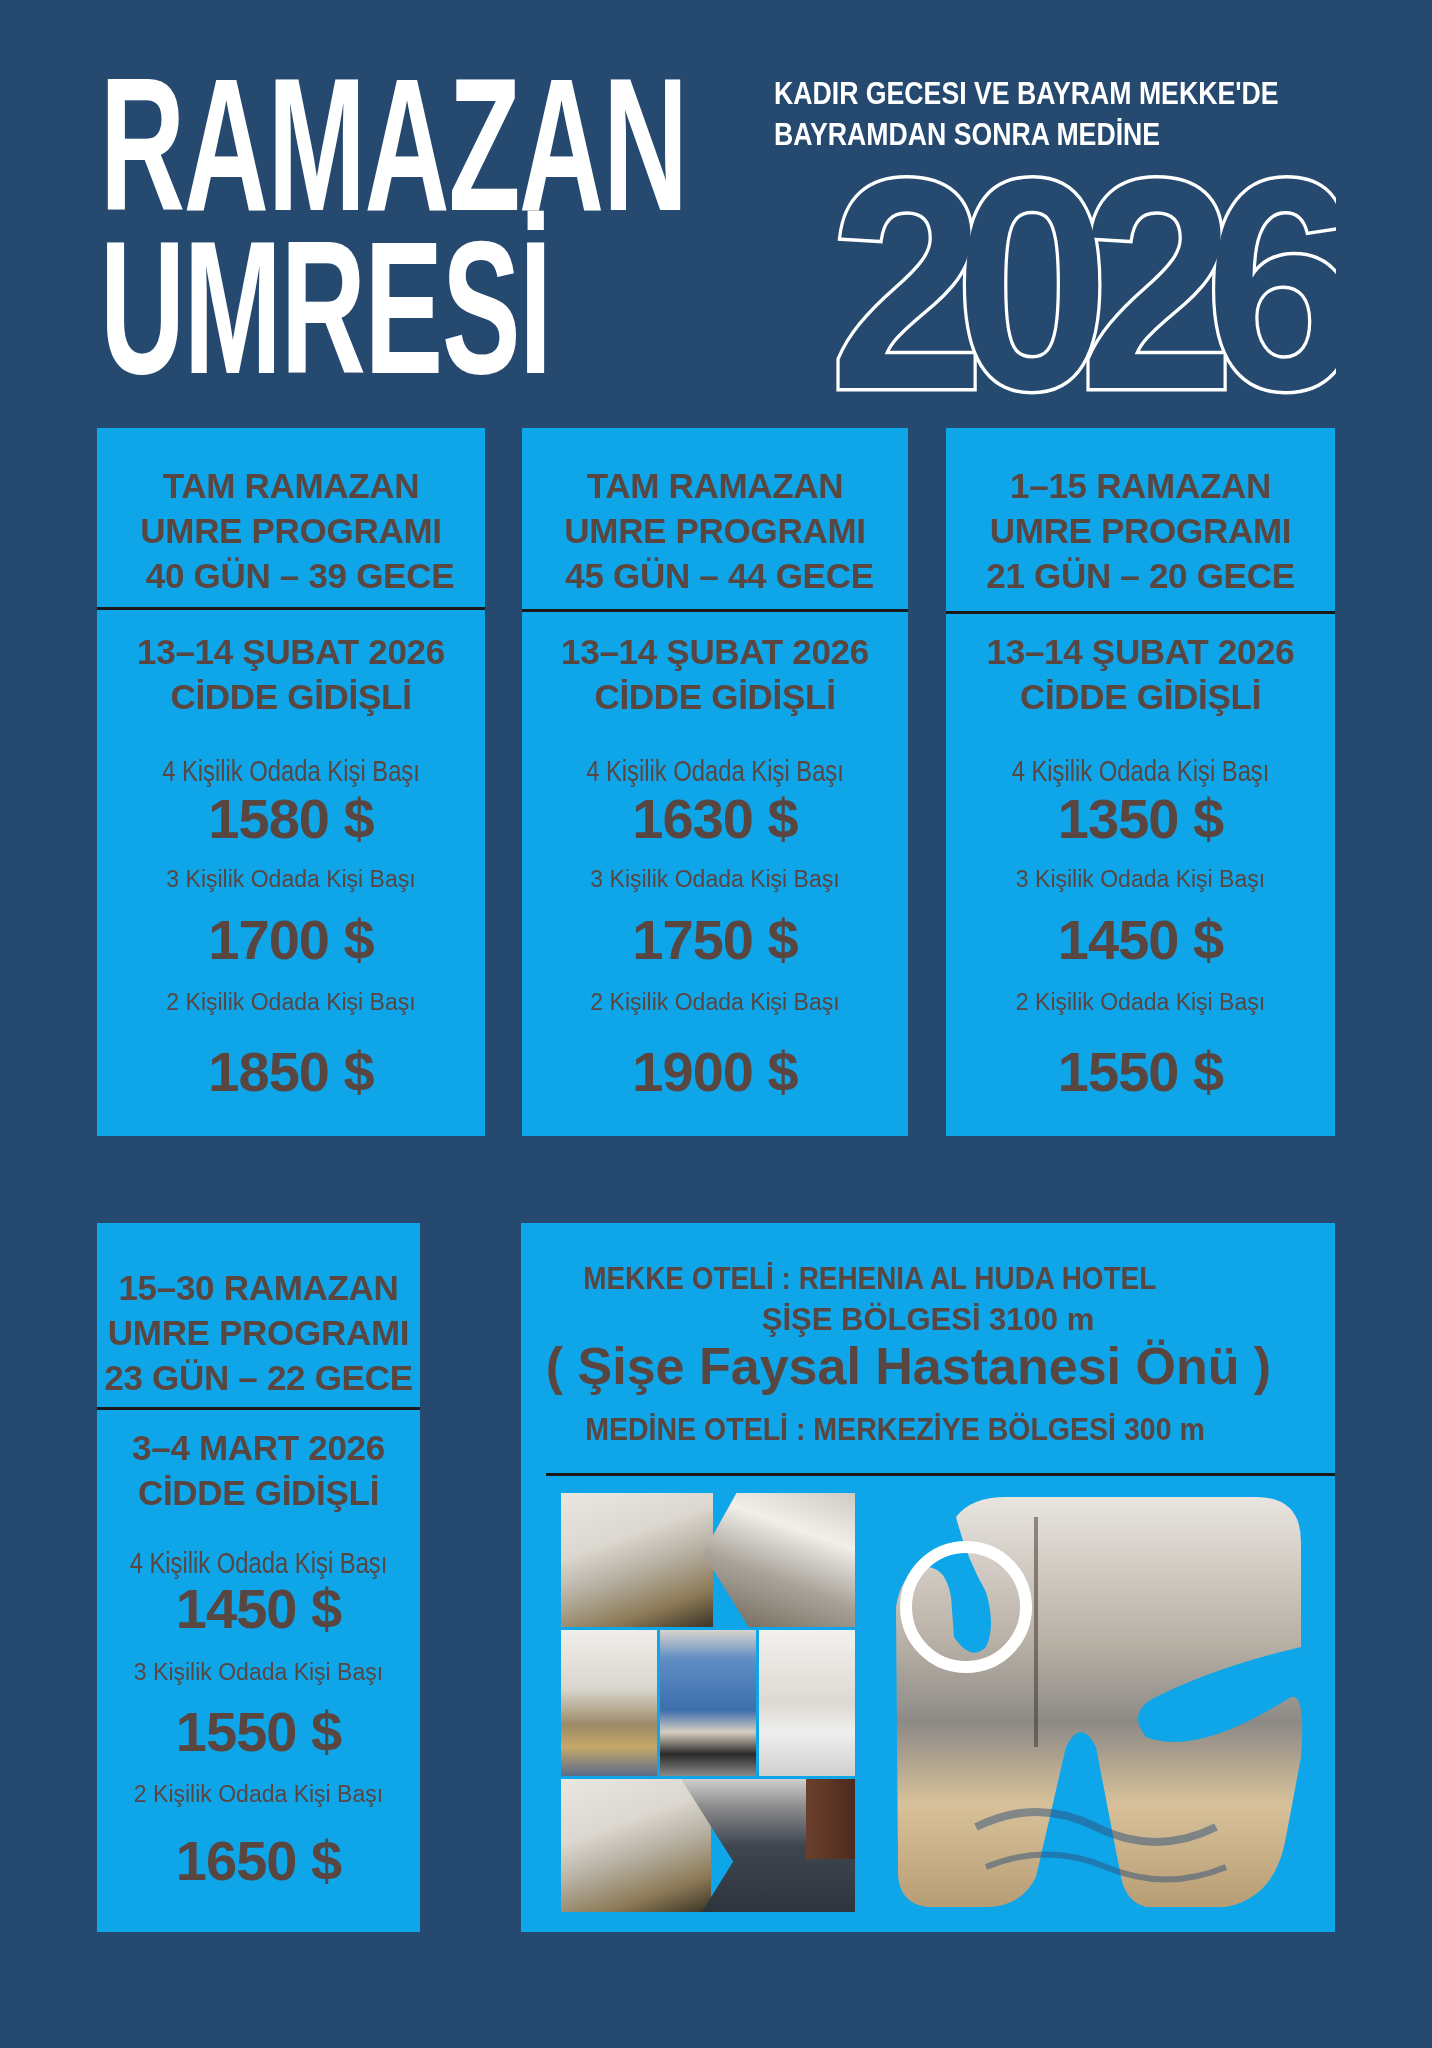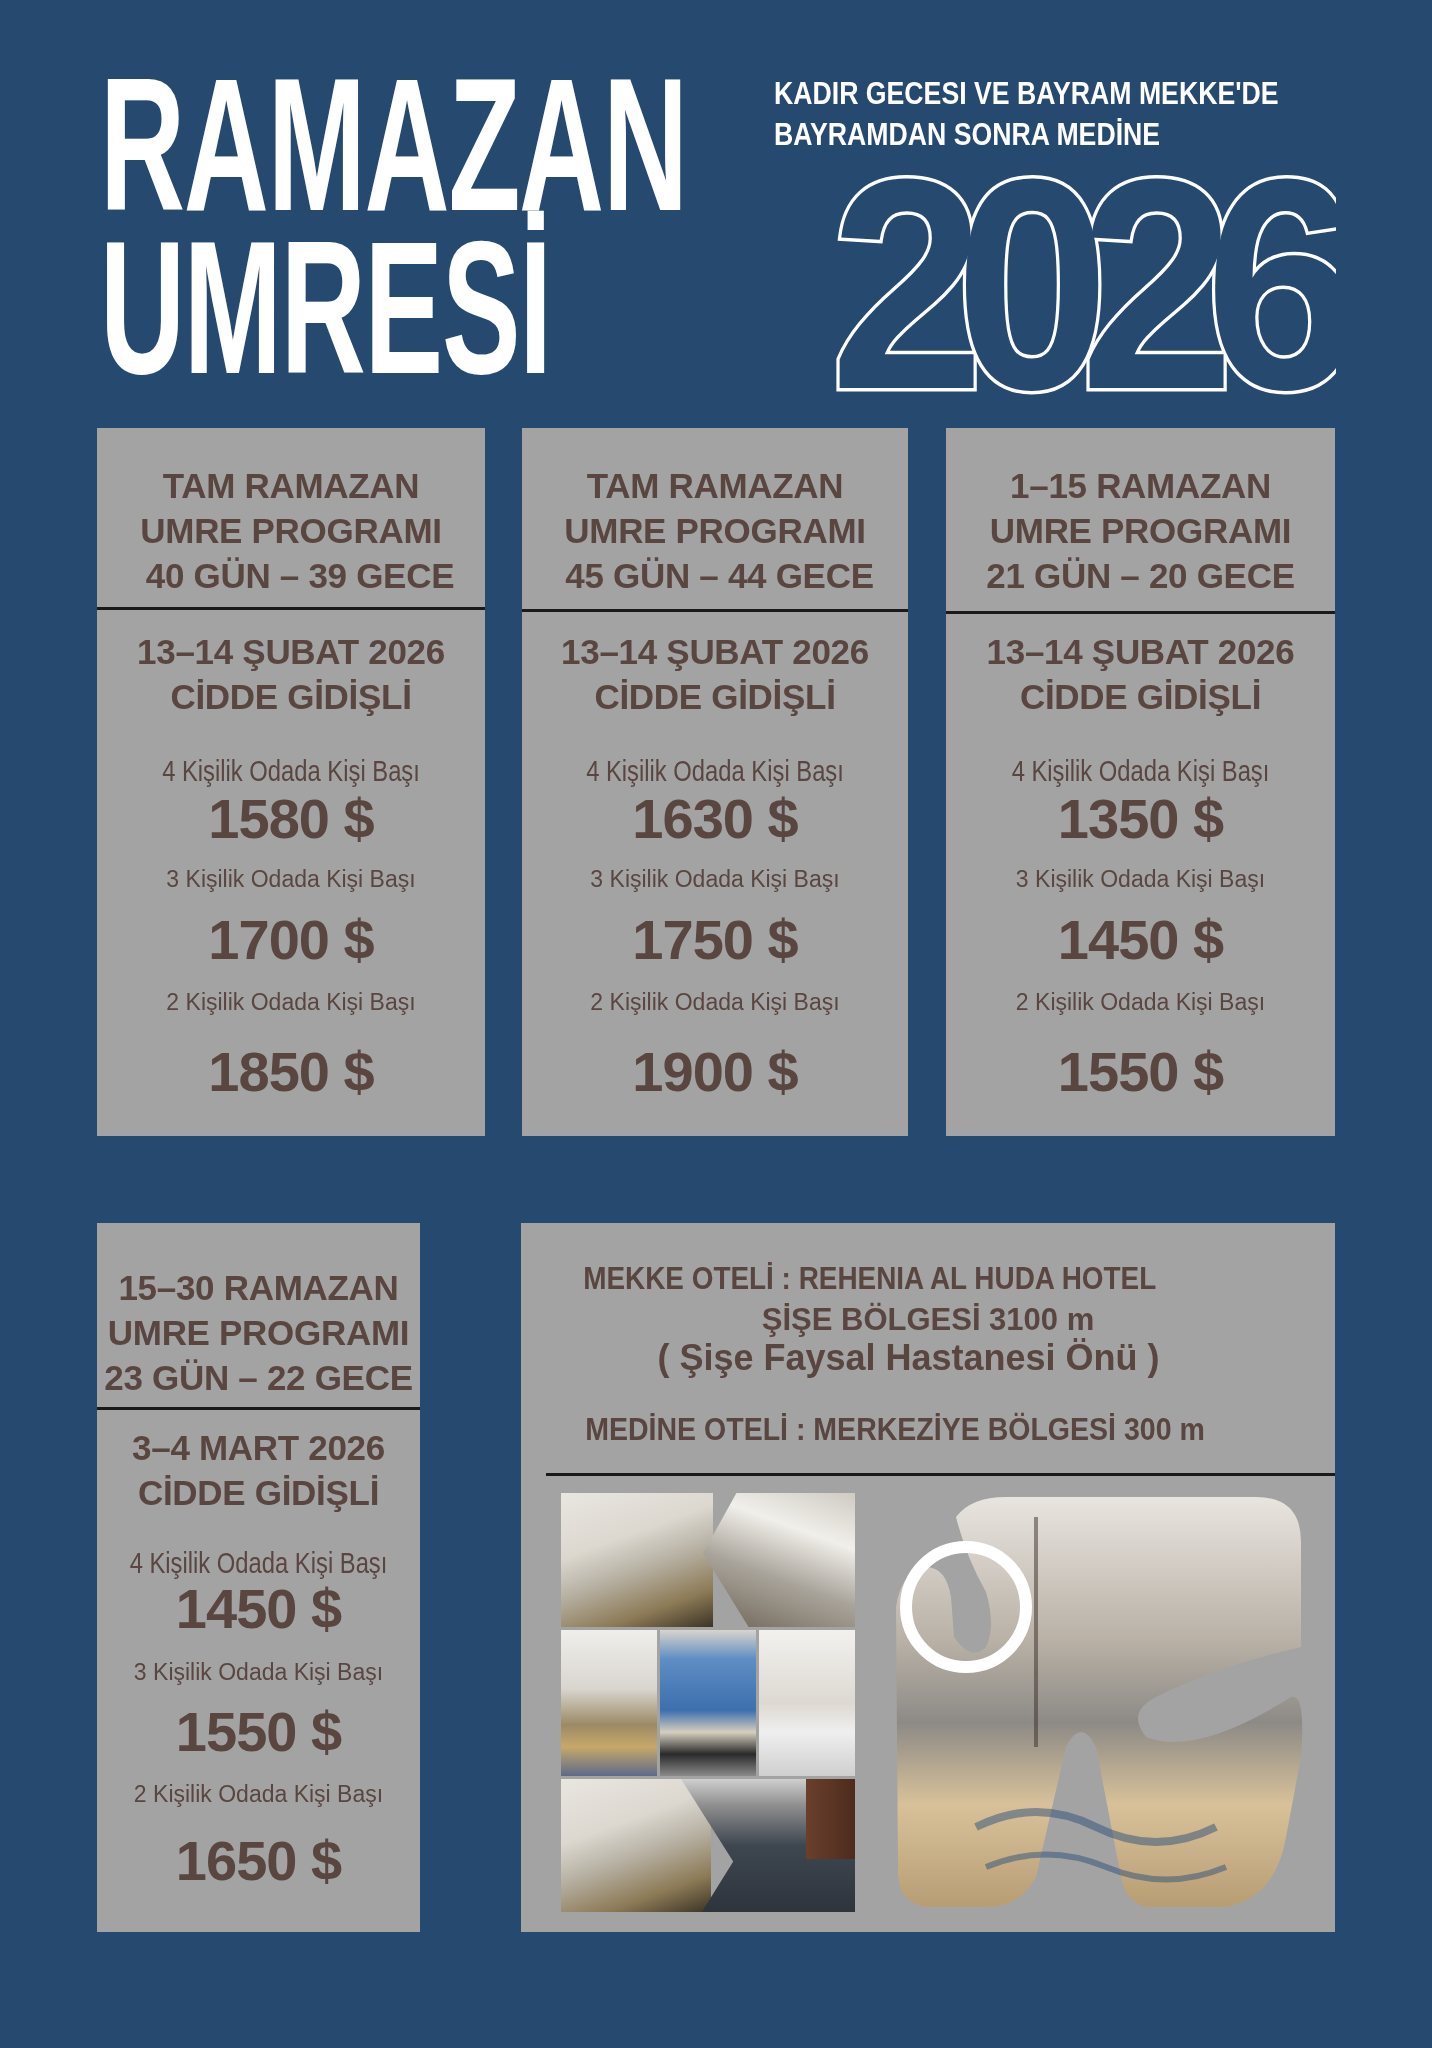--- a/index.html
+++ b/index.html
@@ -19,21 +19,21 @@
   .subtitle {
     position: absolute; left: 774px; color: #ffffff; font-weight: 700;
     font-size: 31px; line-height: 1; white-space: nowrap;
     transform-origin: left top; transform: scaleX(0.86);
   }
   #sub-1 { top: 78px; }
   #sub-2 { top: 119px; }
   .year-svg { position: absolute; left: 826px; top: 160px; }
 
   .card {
-    position: absolute; background: #a3a3a3; color: #5a4640;
+    position: absolute; background: #0ea5e9; color: #5a4640;
     box-sizing: border-box;
   }
   .card .line {
     position: absolute; left: 0; right: 0; text-align: center; white-space: nowrap;
     font-weight: 700; line-height: 1;
   }
   .hdr { font-size: 35px; letter-spacing: -0.3px; }
   .date { font-size: 35px; letter-spacing: -0.3px; }
   .room4 { font-size: 29px; font-weight: 400 !important; transform: scaleX(0.82); }
   .room { font-size: 23px; font-weight: 400 !important; }
@@ -120,21 +120,21 @@
   <div class="line price" style="top:358px;">1450 $</div>
   <div class="line room" style="top:438px;">3 Kişilik Odada Kişi Başı</div>
   <div class="line price" style="top:481px;">1550 $</div>
   <div class="line room" style="top:560px;">2 Kişilik Odada Kişi Başı</div>
   <div class="line price" style="top:610px;">1650 $</div>
 </div>
 
 <div class="card" style="left:521px; top:1223px; width:814px; height:709px;">
   <div class="hotel-line" style="left:58px; width:646px; top:40px; font-size:31px; transform:scaleX(0.9); transform-origin:left top;">MEKKE  OTELİ  : REHENIA  AL HUDA HOTEL</div>
   <div class="hotel-line" style="left:0; right:0; top:81px; font-size:31px;">ŞİŞE BÖLGESİ 3100 m</div>
-  <div class="hotel-line" style="left:0; width:775px; top:117px; font-size:36px;">( Şişe Faysal Hastanesi Önü )</div>
+  <div class="hotel-line" style="left:0; width:775px; top:117px; font-size:52px;">( Şişe Faysal Hastanesi Önü )</div>
   <div class="hotel-line" style="left:52px; width:700px; top:191px; font-size:31px; transform:scaleX(0.92); transform-origin:left top;">MEDİNE OTELİ  : MERKEZİYE BÖLGESİ  300 m</div>
   <div class="divider" style="left:25px; right:0; top:250px;"></div>
 
   <div class="collage">
     <div class="tile bed" style="left:0; top:0; width:152px; height:134px;"></div>
     <div class="tile bed2" style="left:142px; top:0; width:152px; height:134px; clip-path: polygon(22% 0, 100% 0, 100% 100%, 30% 100%, 0 45%);"></div>
     <div class="tile hall" style="left:0; top:137px; width:96px; height:146px;"></div>
     <div class="tile facade" style="left:99px; top:137px; width:96px; height:146px;"></div>
     <div class="tile hall2" style="left:198px; top:137px; width:96px; height:146px;"></div>
     <div class="tile bed" style="left:0; top:286px; width:150px; height:133px;"></div>

